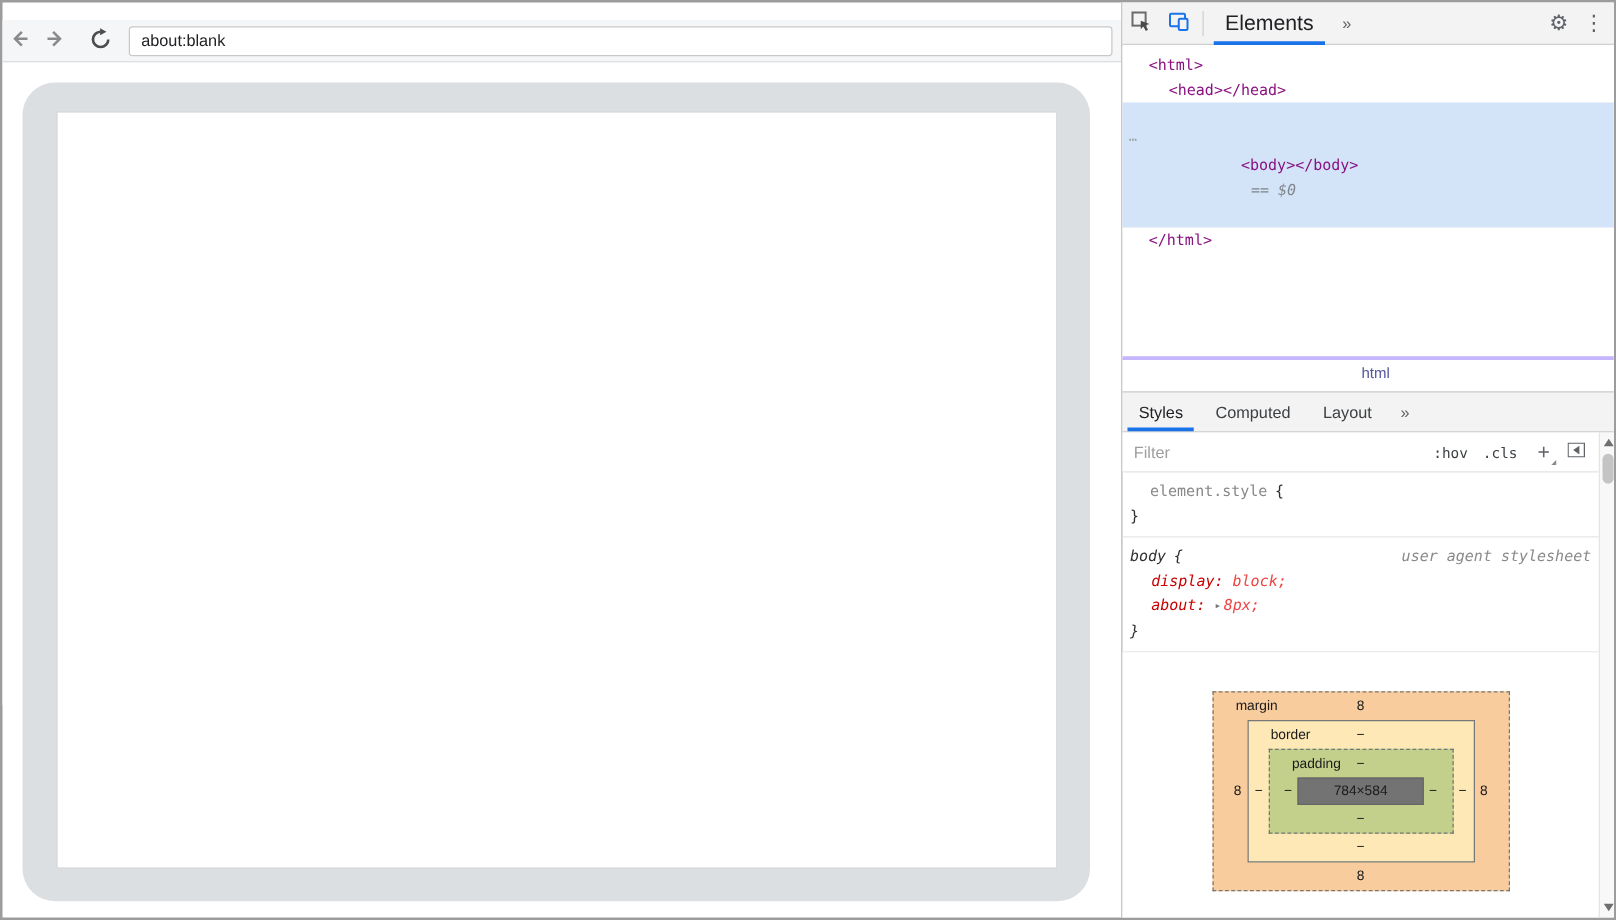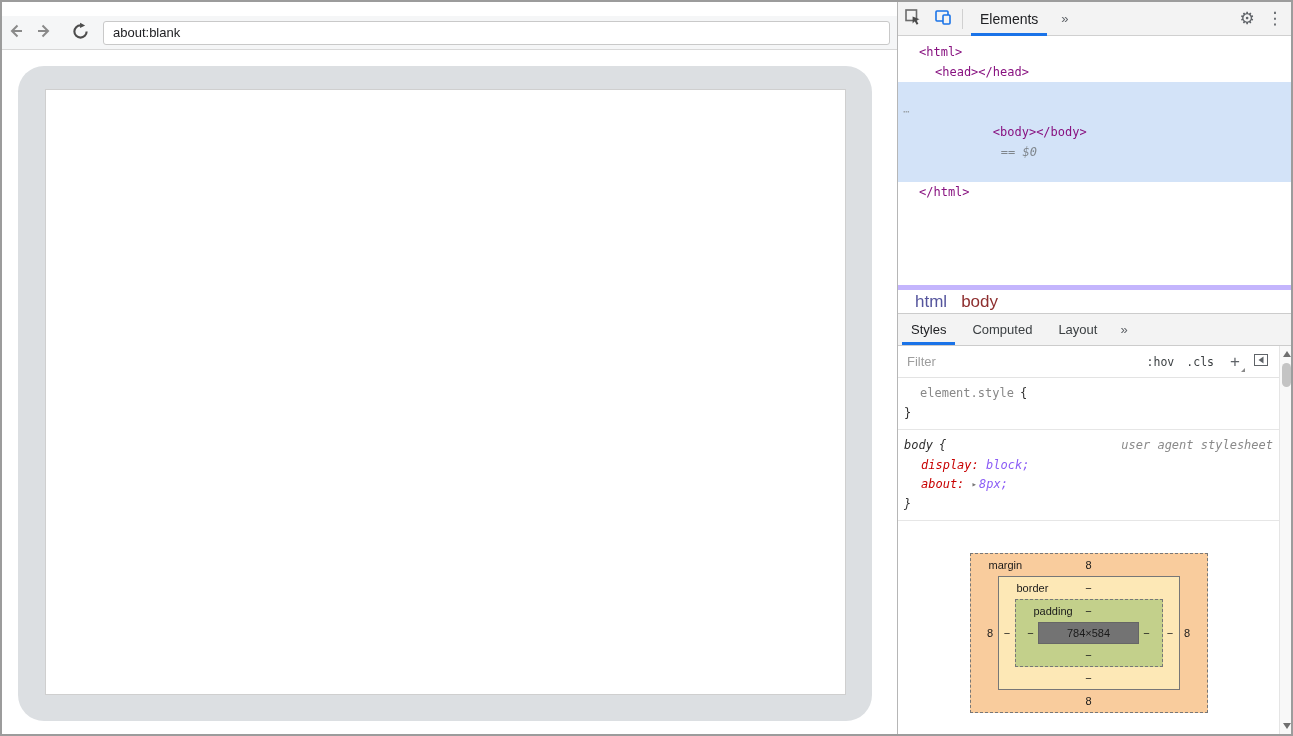--- a/index.html
+++ b/index.html
@@ -23,40 +23,40 @@
                  border:1px solid #cfcfcf;box-sizing:border-box;}
 
   
   .devtools{position:absolute;left:895px;top:0;width:396px;height:732px;background:#fff;
             border-left:1px solid #b6b6b6;box-sizing:border-box;}
   .dt-toolbar{position:absolute;left:0;top:0;right:0;height:34px;background:#f3f3f3;
               border-bottom:1px solid #d0d0d0;box-sizing:border-box;display:flex;align-items:center;}
   .icon-btn{width:30px;height:28px;border:none;background:transparent;display:flex;align-items:center;
             justify-content:center;padding:0;cursor:pointer;}
   .dt-sep{width:1px;height:20px;background:#d0d0d0;margin:0 4px;}
-  .dt-tab{height:34px;display:flex;align-items:center;padding:0 13px;font-size:14px;color:#202124;
+  .dt-tab{height:34px;display:flex;align-items:center;padding:0 13px;font-size:17px;color:#202124;
           position:relative;cursor:pointer;}
   .dt-tab.active::after{content:"";position:absolute;left:4px;right:4px;bottom:0;height:3px;background:#1a73e8;}
   .more-tabs{color:#5f6368;font-size:13px;padding:0 10px;cursor:pointer;}
   .dt-right{margin-left:auto;display:flex;align-items:center;padding-right:4px;}
   .glyph-btn{border:none;background:transparent;color:#5f6368;font-size:17px;width:28px;height:28px;
              display:flex;align-items:center;justify-content:center;padding:0;cursor:pointer;}
 
   
   .tree{position:absolute;left:0;top:35px;right:0;height:248px;font-family:"DejaVu Sans Mono",monospace;
         font-size:12px;line-height:20px;color:#881280;padding-top:5px;box-sizing:border-box;background:#fff;}
   .tree-row{padding-left:21px;white-space:pre;position:relative;cursor:pointer;}
   .tree-row.child{padding-left:37px;}
   .tree-row.selected{background:#d3e3f8;}
   .marker{position:absolute;left:5px;color:#9aa0a6;font-size:11px;}
   .anno{color:#7f868c;font-style:italic;margin-left:8px;}
 
   
-  .crumbs{position:absolute;left:0;top:283px;right:0;height:28px;border-top:5px solid #c4b5fd;
-          display:flex;align-items:center;padding-left:10px;font-size:17px;background:#fff;box-sizing:border-box;}
+  .crumbs{position:absolute;left:0;top:283px;right:0;height:28px;border-top:3px solid #c4b5fd;
+          display:flex;align-items:center;padding-left:10px;font-size:12px;background:#fff;box-sizing:border-box;flex-direction:column;}
   .crumb{padding:3px 7px;cursor:pointer;}
   .crumb-html{color:#55559d;}
   .crumb-body{color:#8e2f2f;}
 
   
   .panel-tabs{position:absolute;left:0;top:311px;right:0;height:33px;background:#f3f3f3;
               border-top:1px solid #cccccc;border-bottom:1px solid #cccccc;box-sizing:border-box;
               display:flex;align-items:center;font-size:13px;color:#3c4043;}
   .panel-tab{height:100%;display:flex;align-items:center;padding:0 13px;position:relative;cursor:pointer;}
   .panel-tab.active{color:#202124;}
@@ -78,21 +78,21 @@
   
   .rules{position:absolute;left:0;top:376px;right:14px;font-family:"DejaVu Sans Mono",monospace;
          font-size:12px;line-height:19.5px;color:#303030;}
   .rule{padding:6px 6px 6px 6px;cursor:text;}
   .rule-sep{height:1px;background:#e6e6e6;}
   .sel-gray{color:#888888;margin-left:16px;}
   .rule.ua{font-style:italic;}
   .origin{float:right;color:#8a8a8a;font-style:italic;}
   .prop-line{padding-left:17px;}
   .prop{color:#c80000;}
-  .val{color:#8b5cf6;}
+  .val{color:#ef4444;}
   .sel{color:#303030;}
   .brace{margin-left:6px;}
   .arrow-exp{color:#777;font-size:9px;font-style:normal;margin-right:2px;vertical-align:1px;}
 
   
   .metrics{position:absolute;left:0;top:520px;right:14px;bottom:0;display:flex;justify-content:center;
            align-items:flex-start;padding-top:31px;background:#fff;}
   .bm{box-sizing:border-box;font-size:11px;color:#1a1a1a;text-align:center;}
   .bm-margin{width:238px;border:1px dashed #777;}
   .bm-border{width:182px;border:1px solid #777;}

